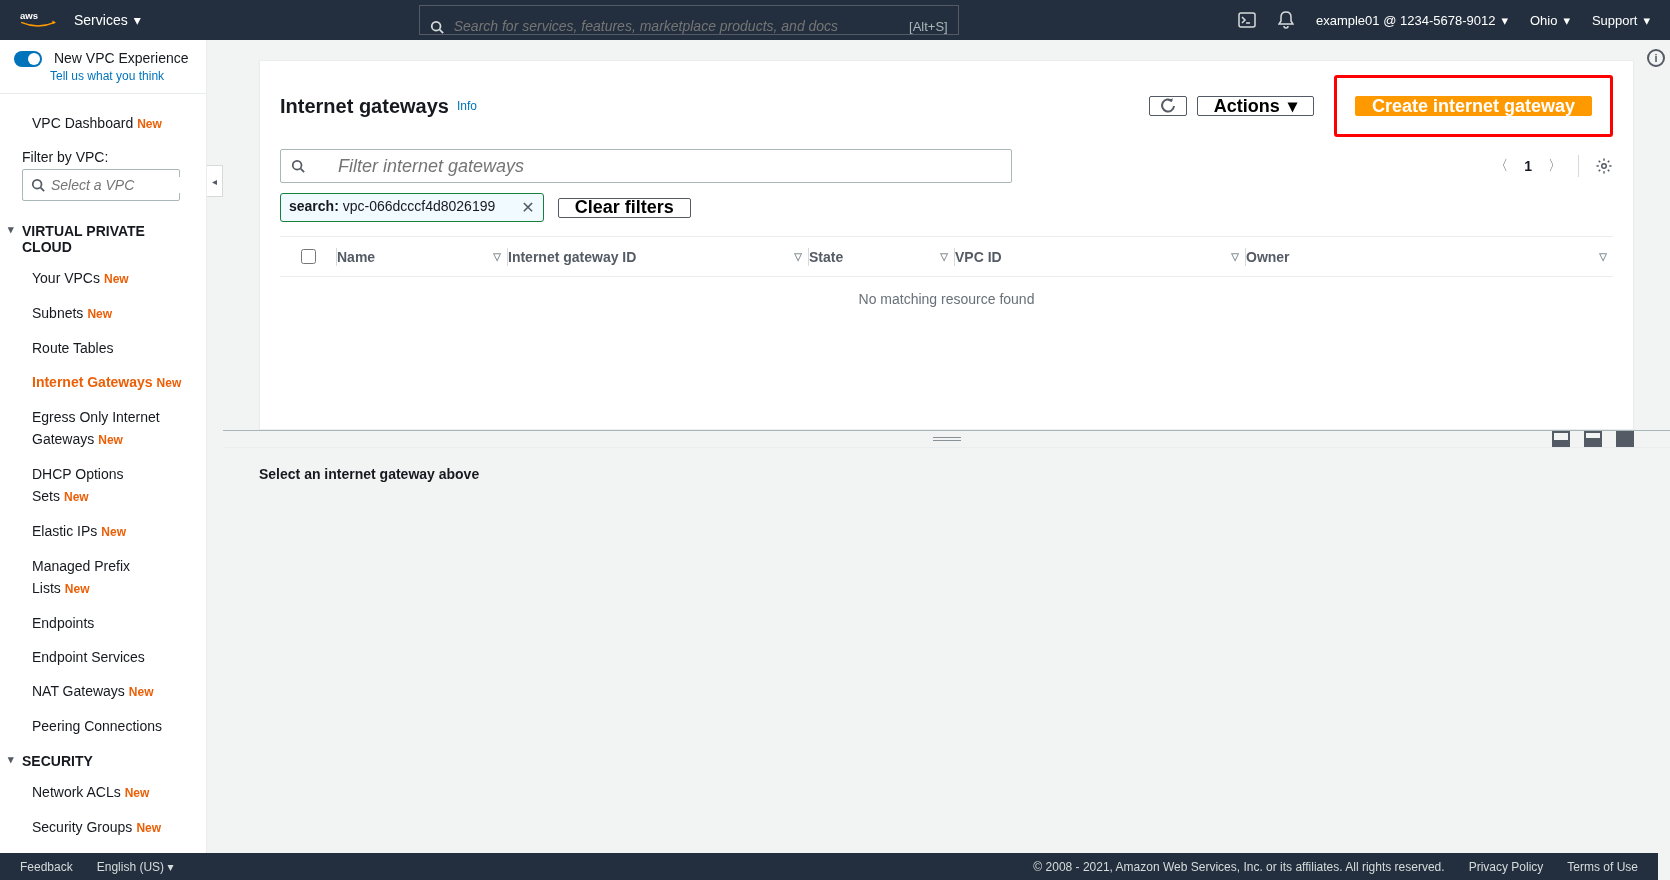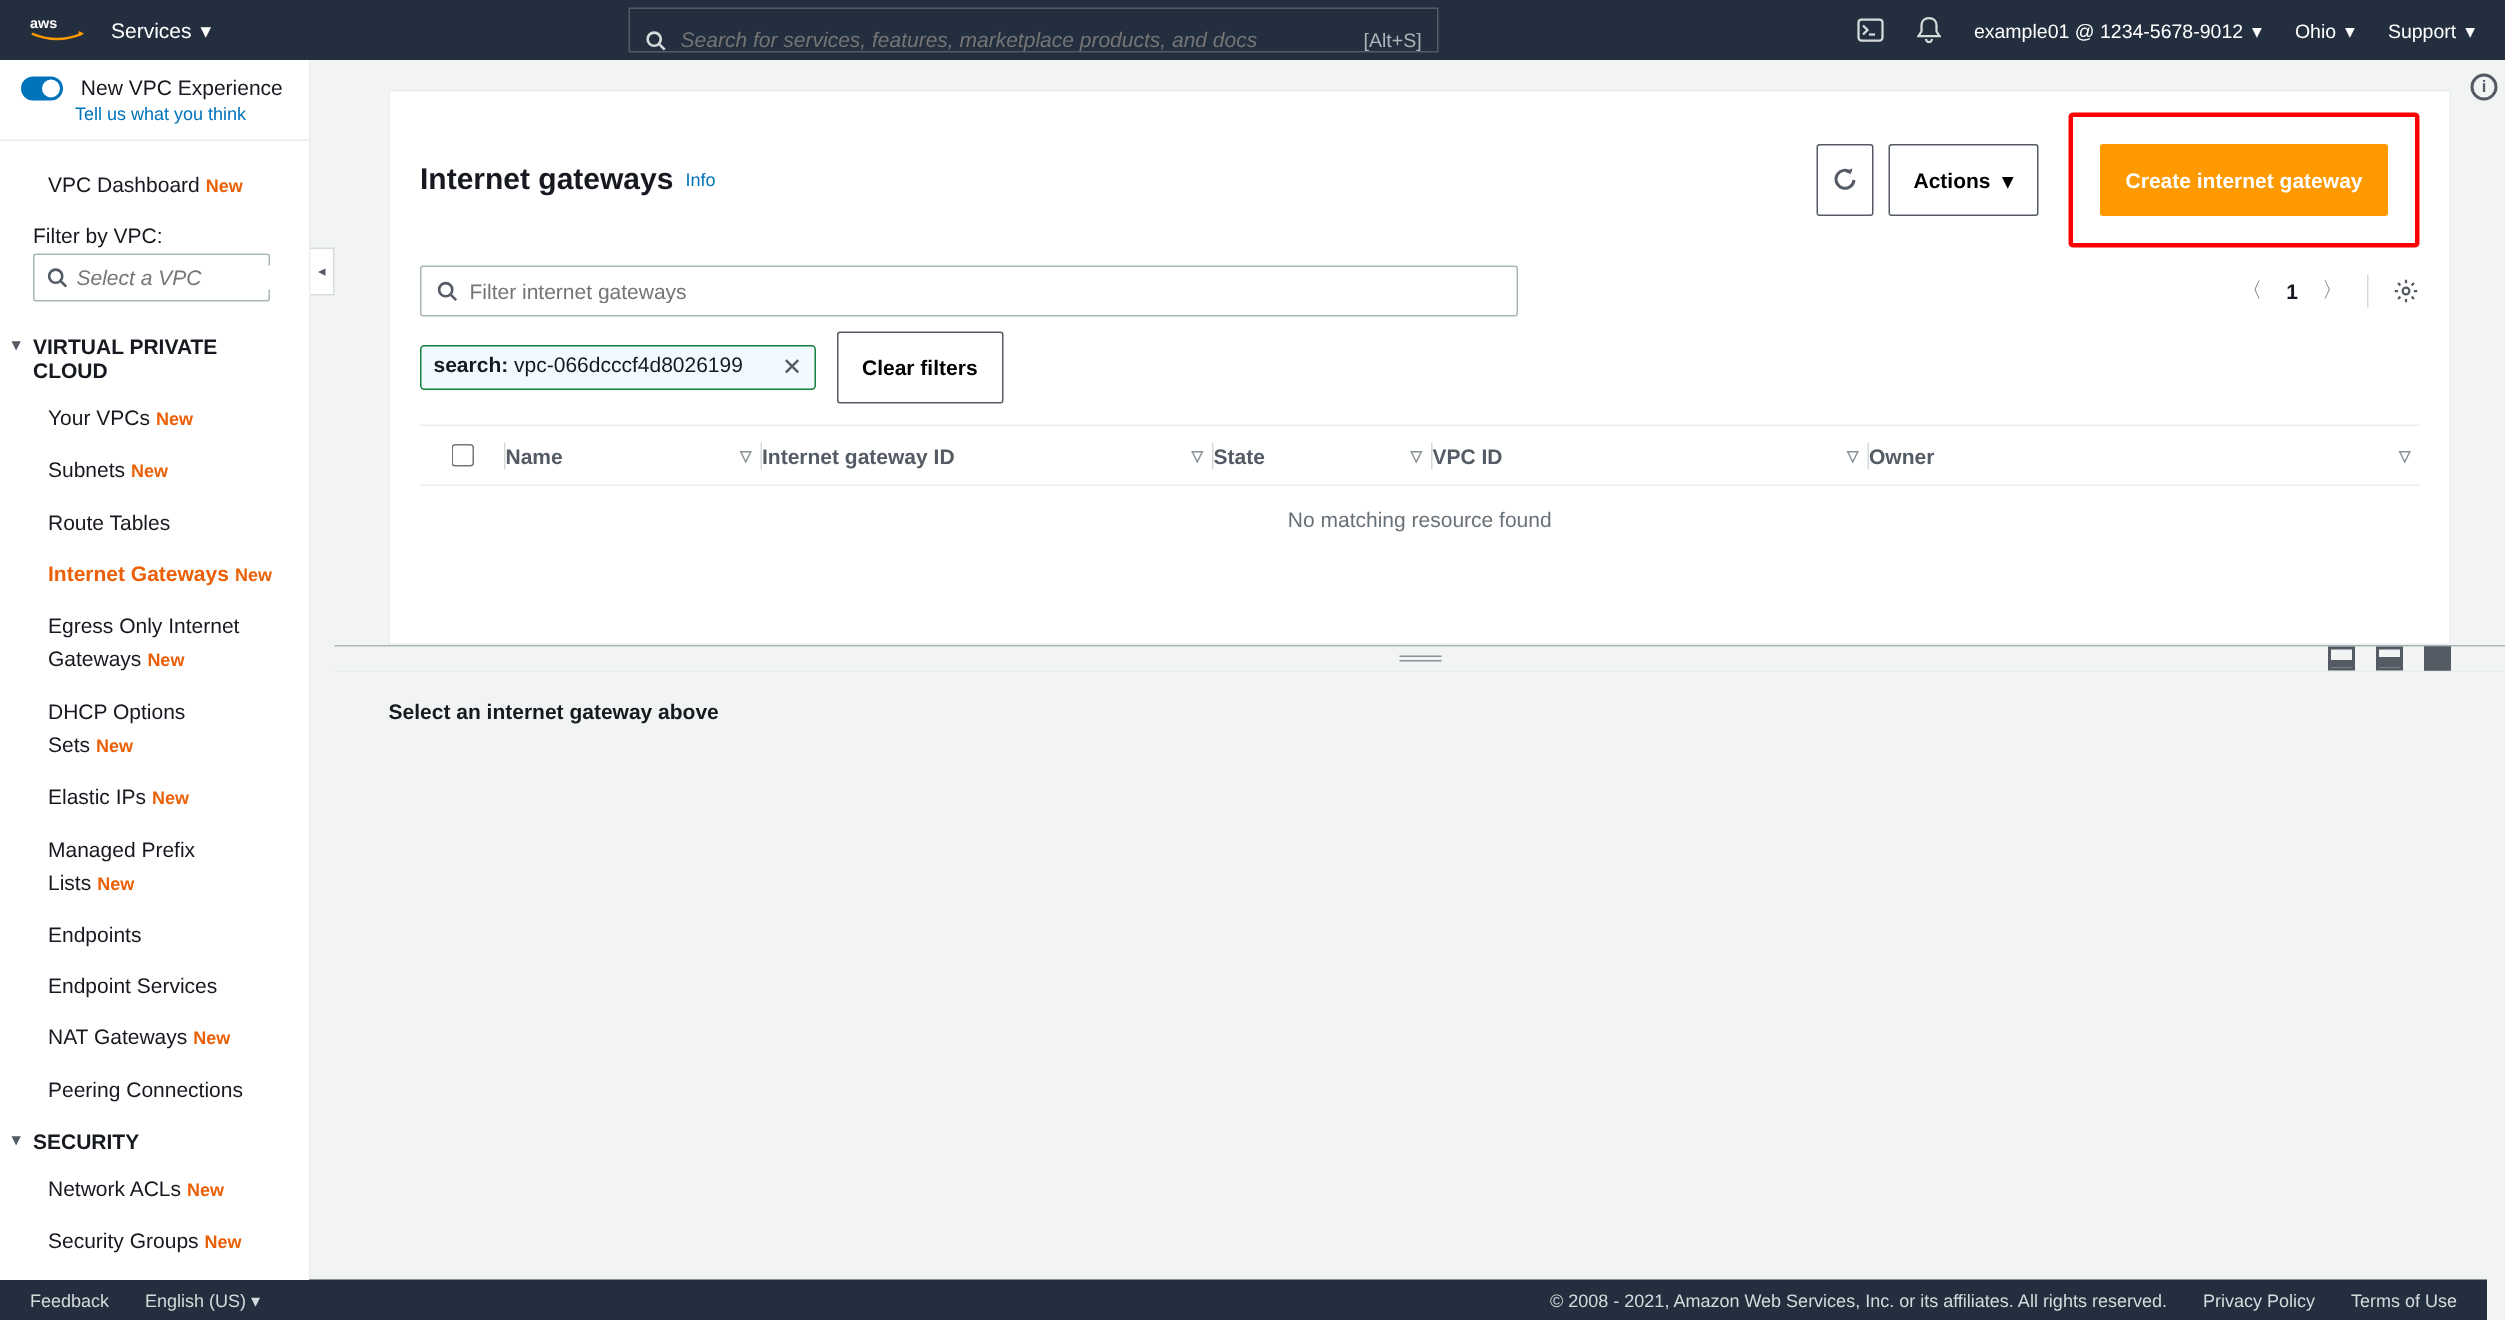--- a/index.html
+++ b/index.html
@@ -39,28 +39,28 @@
 
 .collapse-handle { position:absolute; left:207px; top:165px; width:16px; height:32px; background:#fff; border:1px solid #d5dbdb; border-left:none; display:flex; align-items:center; justify-content:center; cursor:pointer; color:#545b64; font-size:10px; }
 
 
 .main { position:absolute; top:40px; left:223px; right:0; bottom:27px; display:flex; flex-direction:column; }
 .panel { margin:20px 36px 0 36px; background:#fff; border:1px solid #eaeded; box-shadow:0 1px 1px rgba(0,0,0,0.05); padding:14px 20px 0 20px; flex:0 0 auto; height:370px; display:flex; flex-direction:column; }
 .panel-head { display:flex; align-items:center; }
 .panel-head h1 { font-size:20px; font-weight:700; }
 .panel-head .info { margin-left:8px; font-size:12px; color:#0073bb; cursor:pointer; }
 .panel-head .sp { flex:1; }
-.btn { height:48px; padding:0 16px; border:1px solid #545b64; background:#fff; border-radius:2px; font-weight:700; font-size:14px; cursor:pointer; display:inline-flex; align-items:center; gap:8px; }
+.btn { height:20px; padding:0 16px; border:1px solid #545b64; background:#fff; border-radius:2px; font-weight:700; font-size:18px; cursor:pointer; display:inline-flex; align-items:center; gap:8px; }
 .btn.icon-only { padding:0 10px; }
 .btn.primary { background:#ff9900; border-color:#ff9900; color:#fff; }
 .highlight-frame { border:3px solid #ff0000; padding:18px; border-radius:3px; margin-left:10px; }
 .btn-row { display:flex; align-items:center; gap:10px; }
 .filter-row { margin-top:12px; display:flex; align-items:center; gap:20px; }
 .filter-input { flex:0 0 732px; height:34px; border:1px solid #aab7b8; border-radius:2px; display:flex; align-items:center; padding:0 10px; gap:8px; }
-.filter-input input { border:none; outline:none; flex:1; font-size:14px; color:#687078; }
+.filter-input input { border:none; outline:none; flex:1; font-size:18px; font-style:italic; color:#687078;margin-left:25px; }
 .pager { margin-left:auto; display:flex; align-items:center; gap:16px; color:#687078; }
 .pager .num { color:#16191f; font-weight:700; }
 .gear { cursor:pointer; color:#545b64; }
 .tag-row { margin-top:10px; display:flex; gap:14px; align-items:center; }
 .tag { border:1px solid #15803d; border-radius:3px; background:#f1faff; padding:4px 8px; display:flex; align-items:flex-start; gap:26px; font-size:14px; }
 .tag .k { font-weight:700; }
 .tag .x { cursor:pointer; font-size:16px; color:#545b64; }
 .table { margin-top:14px; border-top:1px solid #eaeded; flex:1; }
 .thead { display:flex; height:40px; align-items:center; border-bottom:1px solid #eaeded; }
 .th { font-weight:700; font-size:14px; color:#545b64; display:flex; align-items:center; position:relative; padding-right:24px; cursor:pointer; }

